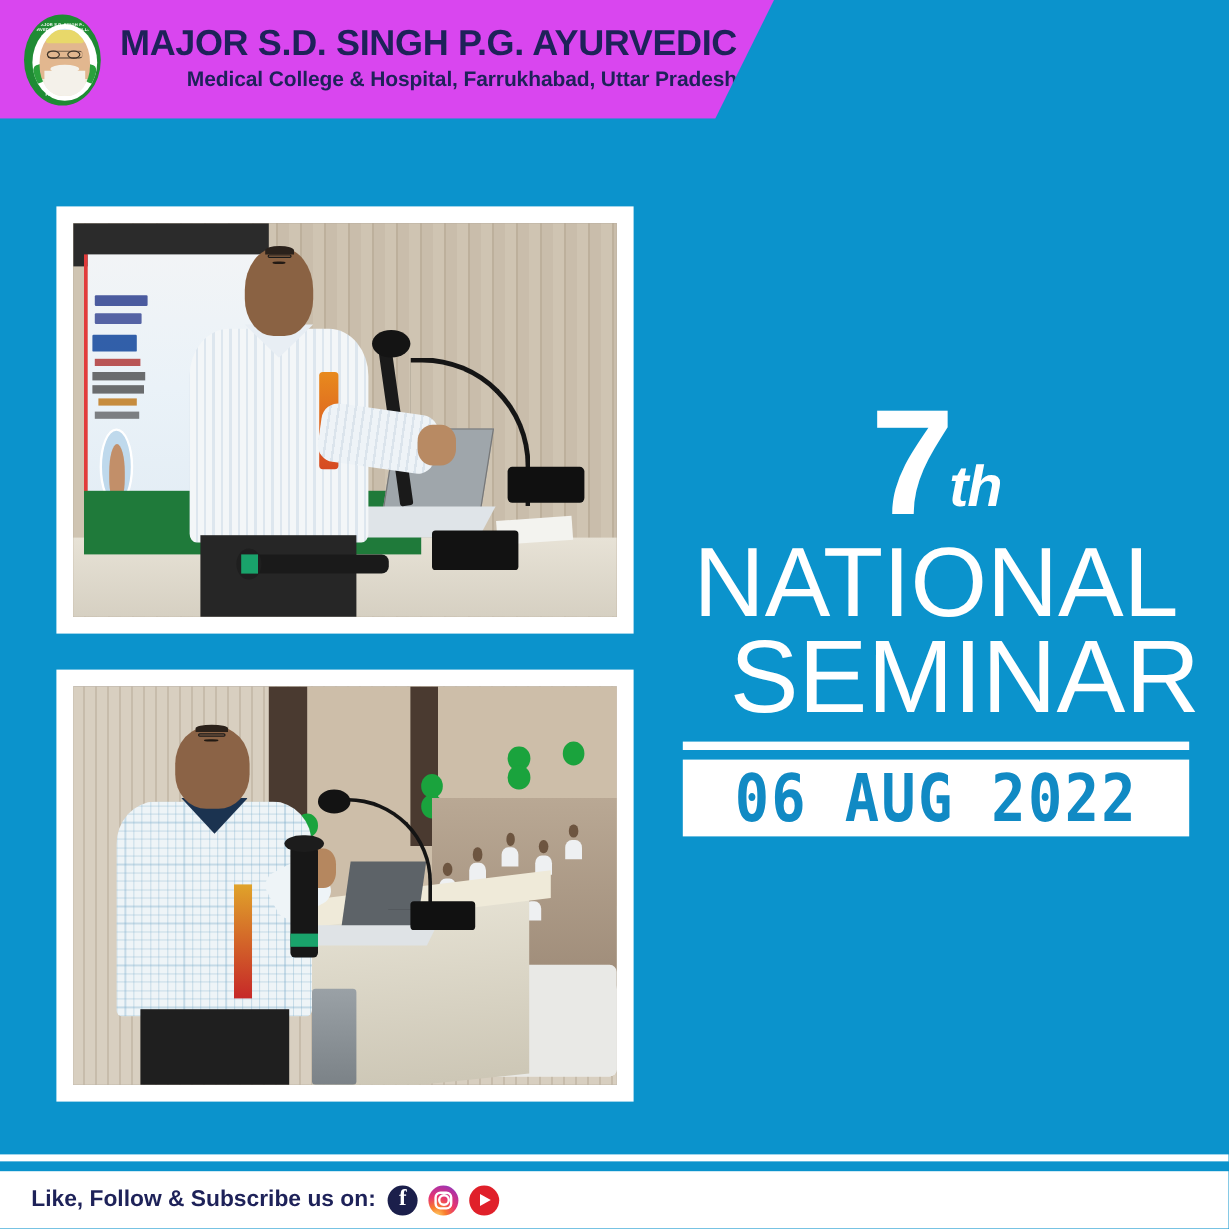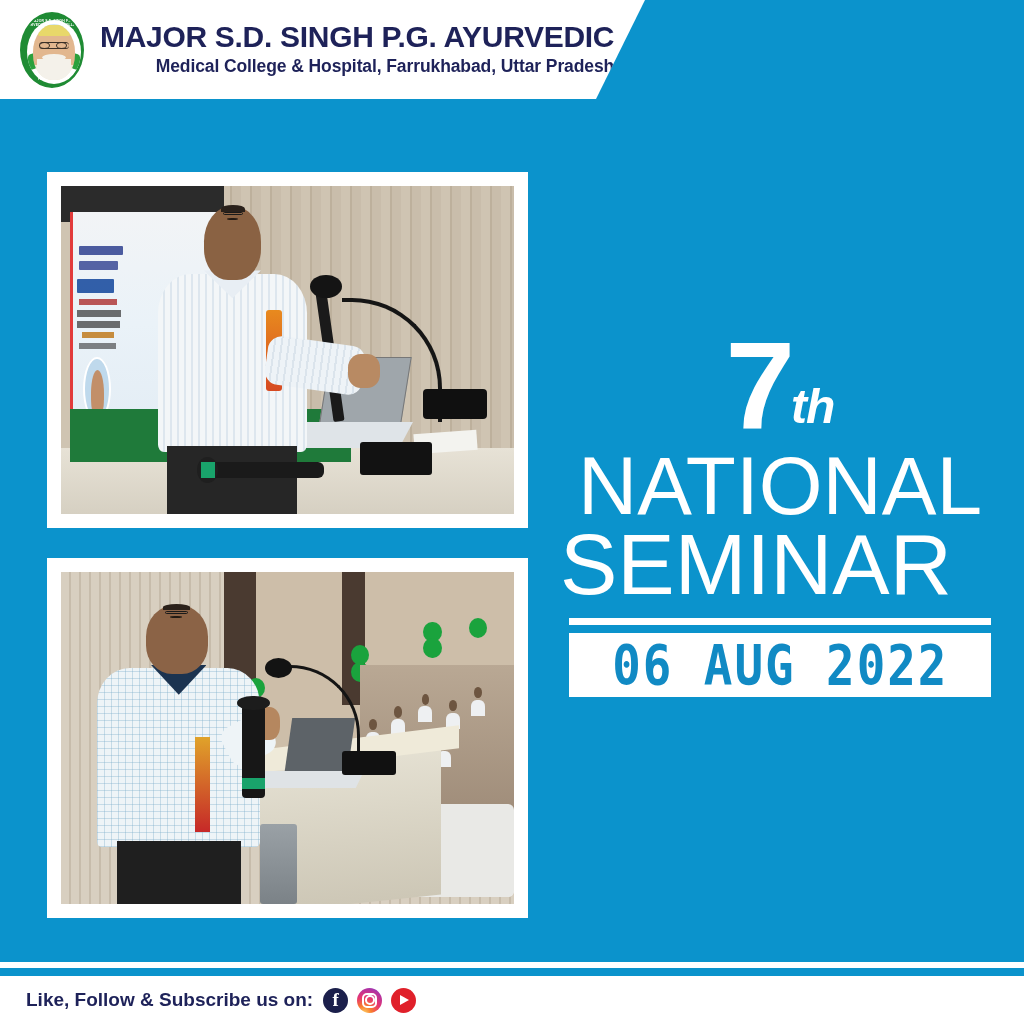--- a/index.html
+++ b/index.html
@@ -16,21 +16,21 @@
     position:relative;
     width:1024px; height:1024px;
     background:#0b93cc;
     overflow:hidden;
   }
 
   
   .header {
     position:absolute; left:0; top:0;
     width:645px; height:99px;
-    background:#ffffff;
+    background:#d946ef;
     clip-path: polygon(0 0, 645px 0, 596px 99px, 0 99px);
     z-index:5;
   }
   .header-inner {
     position:absolute; left:0; top:0;
     width:645px; height:99px;
     display:flex; align-items:center;
     padding-left:16px;
   }
   .logo {
@@ -397,21 +397,21 @@
     font-size:48px; font-style:italic; font-weight:bold;
     vertical-align:super; letter-spacing:-1px;
   }
   .national {
     font-size:82px; line-height:0.94; font-weight:normal;
     letter-spacing:0px; text-align:center; margin-top:4px;
     transform:scaleX(1.0);
   }
   .seminar {
     font-size:86px; line-height:0.94; font-weight:normal;
-    letter-spacing:0px; text-align:left;
+    letter-spacing:0px; text-align:right;
   }
   .hrule {
     width:422px; height:7px; background:#ffffff;
     margin:14px auto 8px auto;
   }
   .date-badge {
     width:422px; height:64px; background:#ffffff;
     margin:0 auto; display:flex; align-items:center; justify-content:center;
   }
   .date-text {

